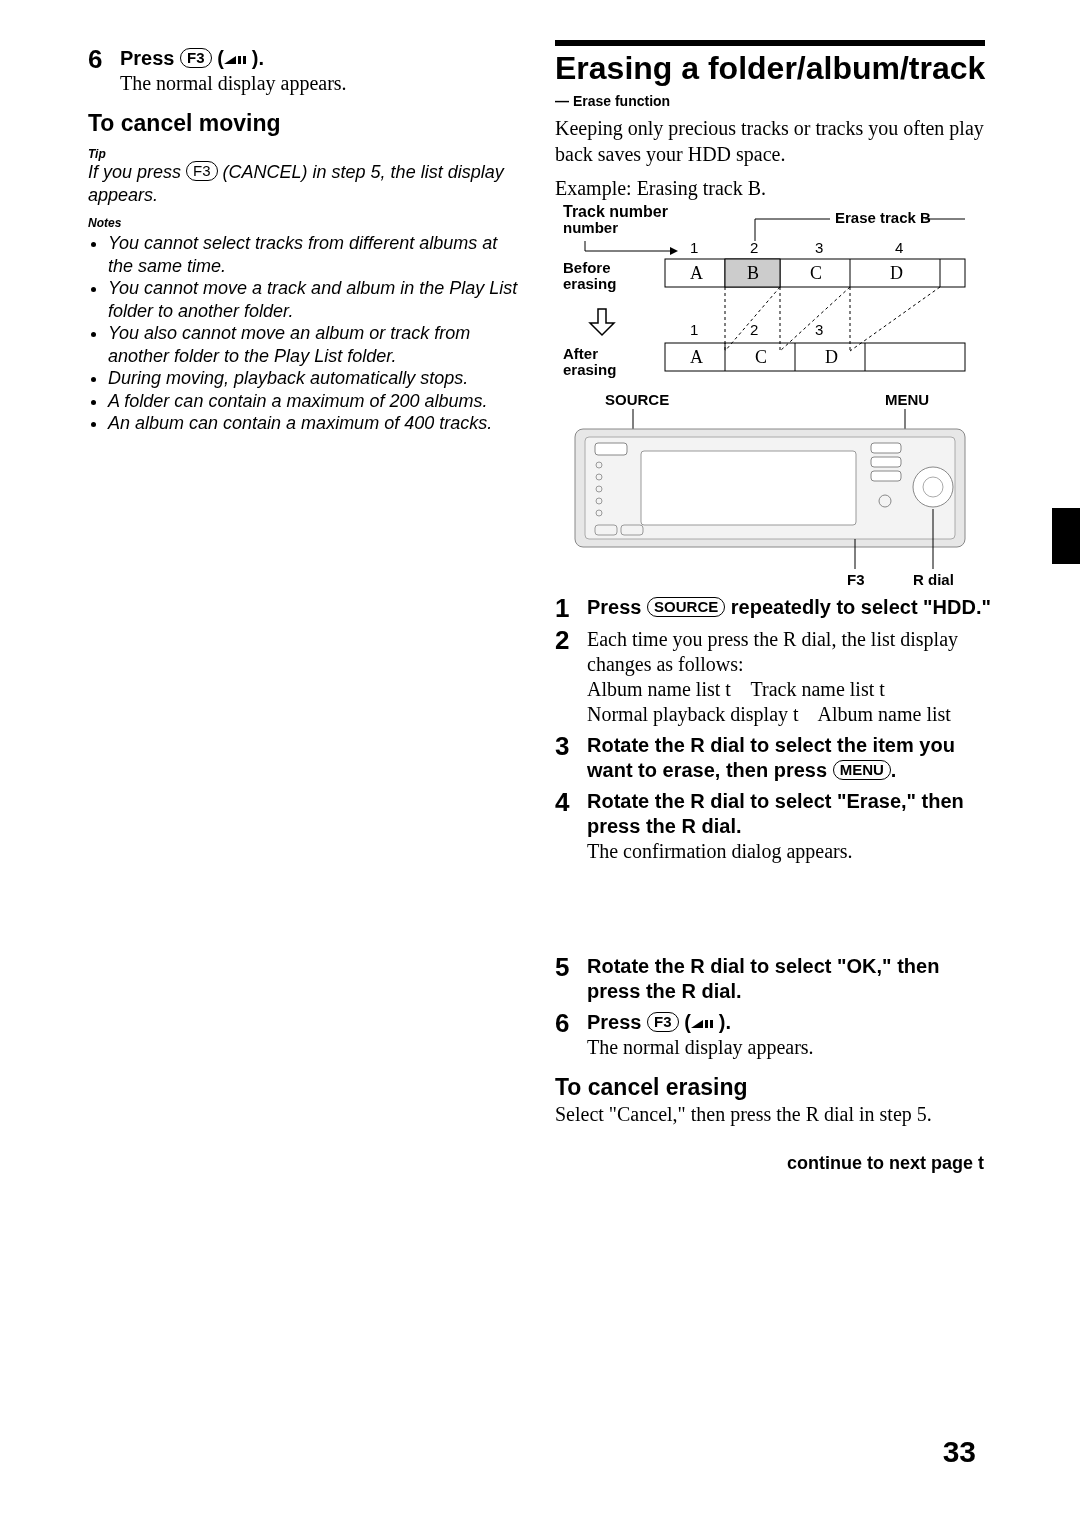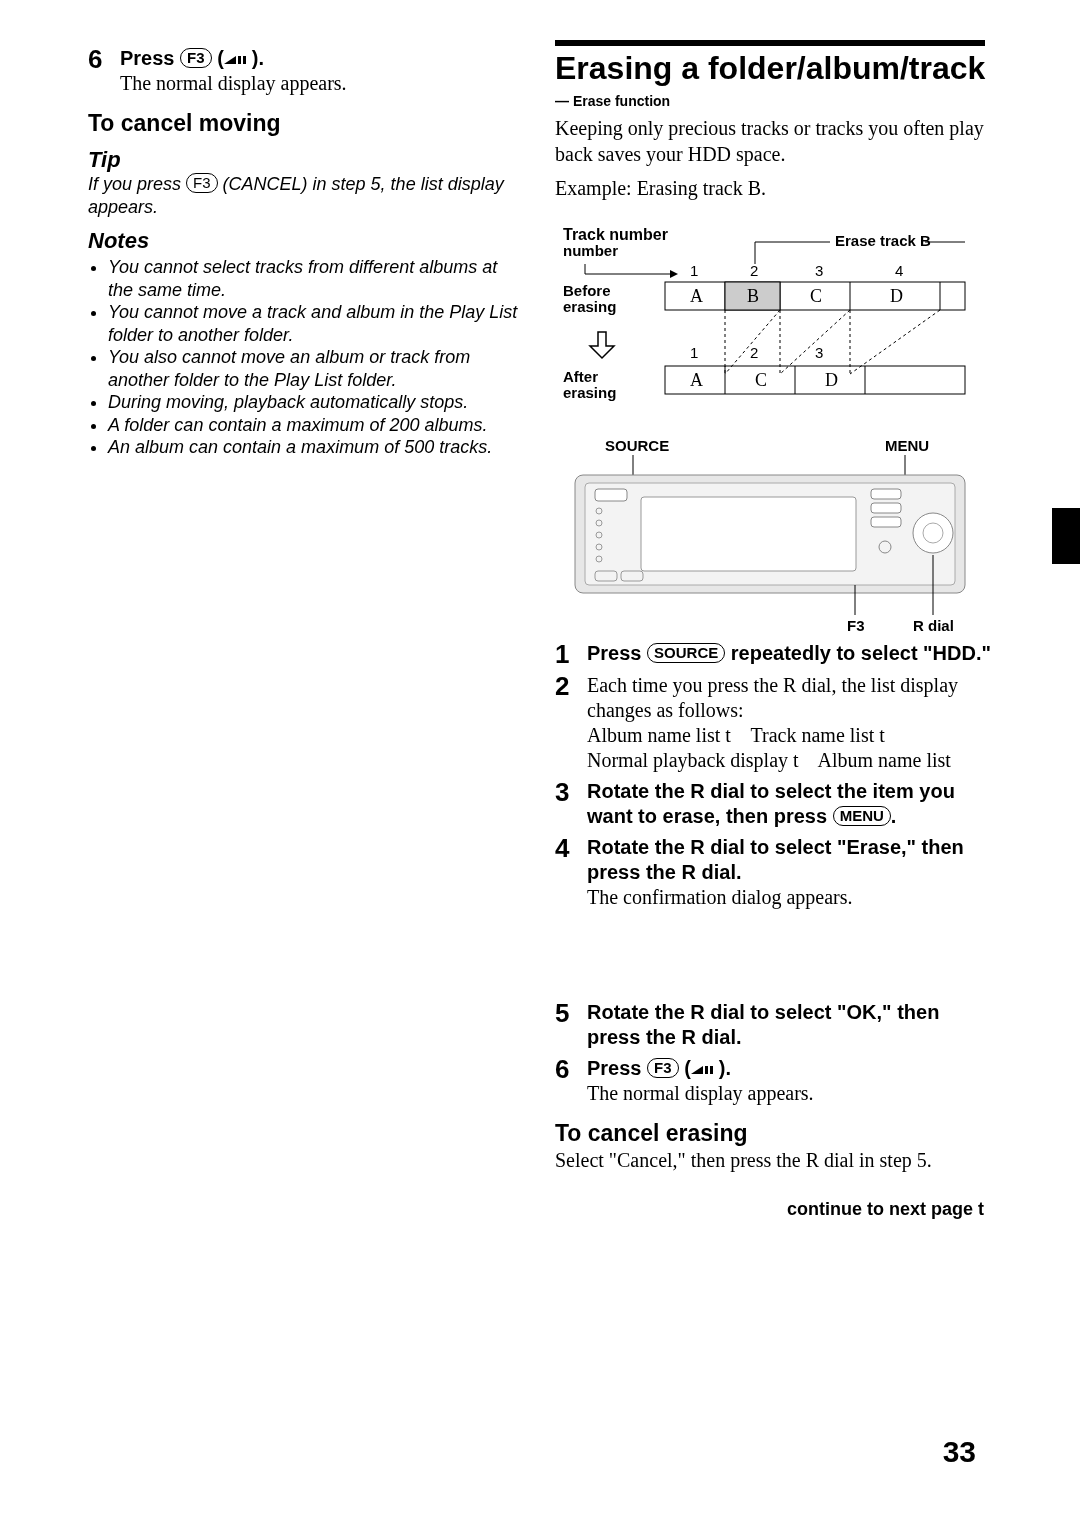--- a/index.html
+++ b/index.html
@@ -6,34 +6,34 @@
   html,body{margin:0;padding:0;background:#fff;font-family:"Times New Roman",Times,serif;color:#000;}
   .page{width:1080px;height:1529px;position:relative;box-sizing:border-box;padding:40px 88px 0 88px;}
   .cols{display:flex;gap:30px;}
   .col{width:50%;box-sizing:border-box;}
   .step{display:flex;align-items:flex-start;gap:10px;margin-top:6px;}
   .step-num{font-family:Arial,Helvetica,sans-serif;font-size:26px;font-weight:bold;line-height:1;min-width:22px;}
   .step-body{flex:1;font-size:20px;line-height:1.25;}
   .step-head{font-family:Arial,Helvetica,sans-serif;font-weight:bold;font-size:20px;}
   .btn{display:inline-block;border:1px solid #000;border-radius:12px;padding:0 6px;font-family:Arial,Helvetica,sans-serif;font-size:15px;line-height:18px;vertical-align:2px;}
   .h2{font-family:Arial,Helvetica,sans-serif;font-weight:bold;font-size:23px;margin:14px 0 0 0;}
-  .tipnotes-h{font-family:Arial,Helvetica,sans-serif;font-weight:bold;font-style:italic;font-size:22px;margin-top:10px;}
+  .tipnotes-h{font-family:Arial,Helvetica,sans-serif;font-weight:bold;font-style:italic;font-size:12px;margin-top:10px;}
   .tiptext{font-family:Arial,Helvetica,sans-serif;font-style:italic;font-size:18px;line-height:1.25;}
   .notes li{font-family:Arial,Helvetica,sans-serif;font-style:italic;font-size:18px;line-height:1.25;margin:0;}
   .notes{margin:2px 0 0 0;padding-left:20px;}
   .bigbar{height:6px;background:#000;width:430px;margin-bottom:4px;}
   .title{font-family:Arial,Helvetica,sans-serif;font-weight:bold;font-size:32px;margin:2px 0 6px 0;}
   .subtitle{font-family:Arial,Helvetica,sans-serif;font-weight:bold;font-size:14px;margin:4px 0 6px 0;}
   .body{font-size:20px;line-height:1.3;}
   .labelS{font-family:Arial,Helvetica,sans-serif;font-weight:bold;font-size:16px;}
   .pageno{position:absolute;right:104px;bottom:60px;font-family:Arial,Helvetica,sans-serif;font-weight:bold;font-size:30px;}
   .corner-tab{position:absolute;right:0;top:508px;width:28px;height:56px;background:#000;}
   .continue{font-family:Arial,Helvetica,sans-serif;font-weight:bold;font-size:18px;text-align:right;margin-top:26px;margin-right:8px;}
   svg{display:block;}
-  .diagram{margin-top:23px;}
+  .diagram{margin-top:0;}
 </style>
 </head>
 <body>
 <div class="page">
 
 <div class="cols">
 
   <div class="col">
     <div class="step">
       <div class="step-num">6</div>
@@ -56,21 +56,21 @@
       <span>If you press </span><span class="btn" style="font-style:normal">F3</span><span> (CANCEL) in step 5, the list display appears.</span>
     </div>
 
     <div class="tipnotes-h">Notes</div>
     <ul class="notes">
       <li>You cannot select tracks from different albums at the same time.</li>
       <li>You cannot move a track and album in the Play List folder to another folder.</li>
       <li>You also cannot move an album or track from another folder to the Play List folder.</li>
       <li>During moving, playback automatically stops.</li>
       <li>A folder can contain a maximum of 200 albums.</li>
-      <li>An album can contain a maximum of 500 tracks.</li>
+      <li>An album can contain a maximum of 400 tracks.</li>
     </ul>
   </div>
 
   <div class="col">
     <div class="bigbar"></div>
     <div class="title">Erasing a folder/album/track</div>
     <div class="subtitle">— Erase function</div>
     <div class="body">Keeping only precious tracks or tracks you often play back saves your HDD space.</div>
     <div class="body" style="margin-top:8px">Example: Erasing track B.</div>
 

